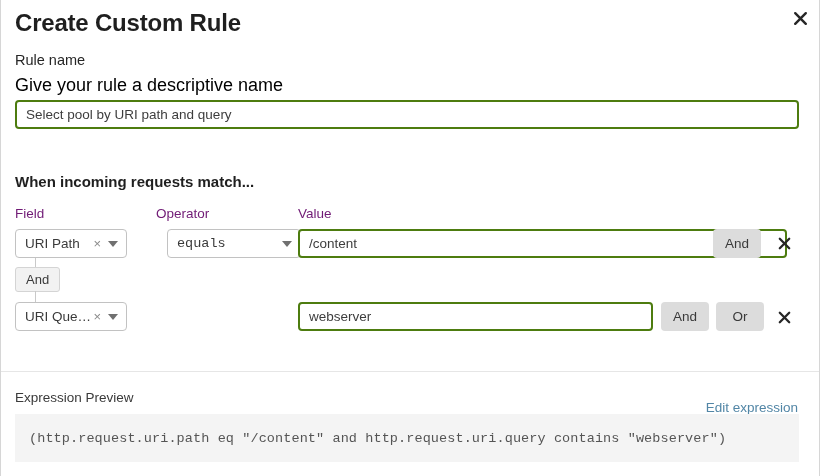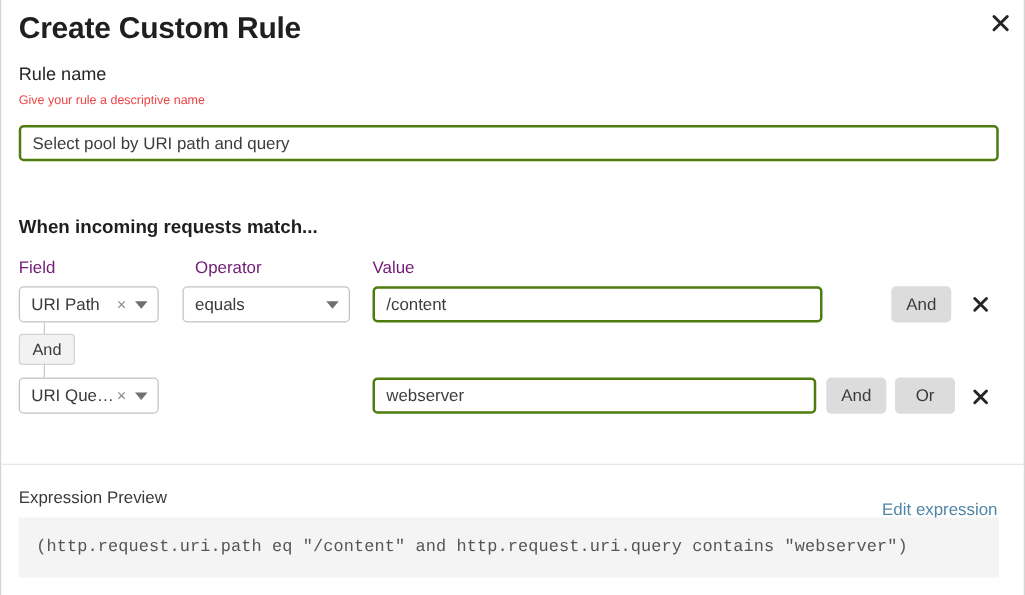--- a/index.html
+++ b/index.html
@@ -38,22 +38,22 @@
     font-weight: bold;
     color: #1f1f1f;
     letter-spacing: -0.2px;
   }
 
   .label-strong {
     font-size: 14.5px;
     color: #262626;
   }
   .label-muted {
-    font-size: 10px;
-    color: #ef4444;
+    font-size: 18px;
+    color: #000000;
   }
 
   .rule-name-label { position: absolute; left: 14px; top: 52px; }
   .rule-name-help  { position: absolute; left: 14px; top: 75px; }
 
   .text-input {
     position: absolute;
     height: 28px;
     border: 2px solid #4d7c0f;
     border-radius: 4px;
@@ -121,27 +121,27 @@
     width: 0; height: 0;
     border-left: 5px solid transparent;
     border-right: 5px solid transparent;
     border-top: 6px solid #707070;
     margin-left: 2px;
     margin-right: 2px;
     flex: 0 0 auto;
   }
 
   .field-select    { left: 14px;  width: 112px; }
-  .operator-select { left: 145px; width: 134px; }
+  .operator-select { left: 166px; width: 134px; font-family: Liberation Mono, monospace; }
 
   .r1 { top: 229px; }
   .r2 { top: 302px; }
 
   .value-input { height: 29px; }
-  #value-input-1 { left: 297px; top: 229px; width: 360px; }
+  #value-input-1 { left: 297px; top: 229px; width: 489px; }
   #value-input-2 { left: 297px; top: 302px; width: 355px; }
 
   
   .logic-btn {
     position: absolute;
     height: 29px;
     min-width: 48px;
     background: #dcdcdc;
     border: none;
     border-radius: 4px;

